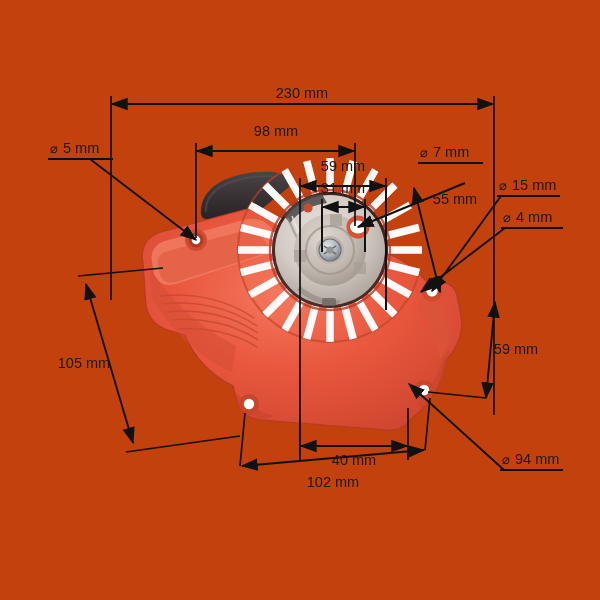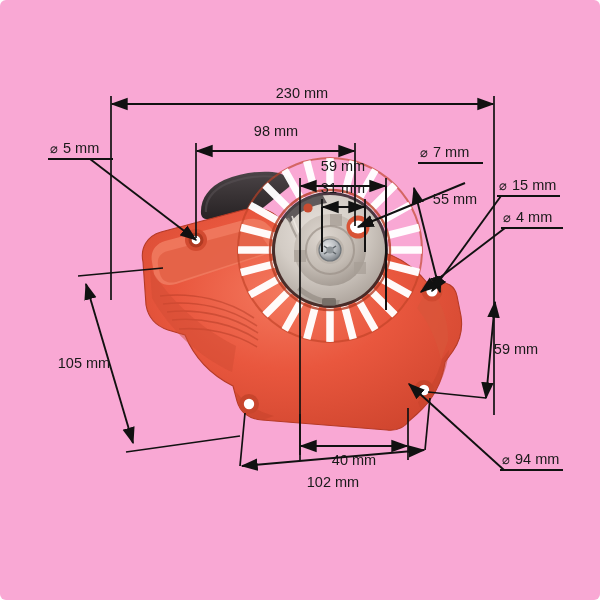--- a/index.html
+++ b/index.html
@@ -4,24 +4,23 @@
 <style>
   html, body {
     margin: 0;
     padding: 0;
     background: #ffffff;
   }
   #stage {
     position: relative;
     width: 600px;
     height: 600px;
-    background: #f9a8d4;
+    background: #c2410c;
     overflow: hidden;
     font-family: "Liberation Sans", sans-serif;
-    border-radius: 6px;
   }
   #drawing {
     position: absolute;
     left: 0;
     top: 0;
     width: 600px;
     height: 600px;
   }
   .dim-text {
     font-family: "Liberation Sans", sans-serif;

